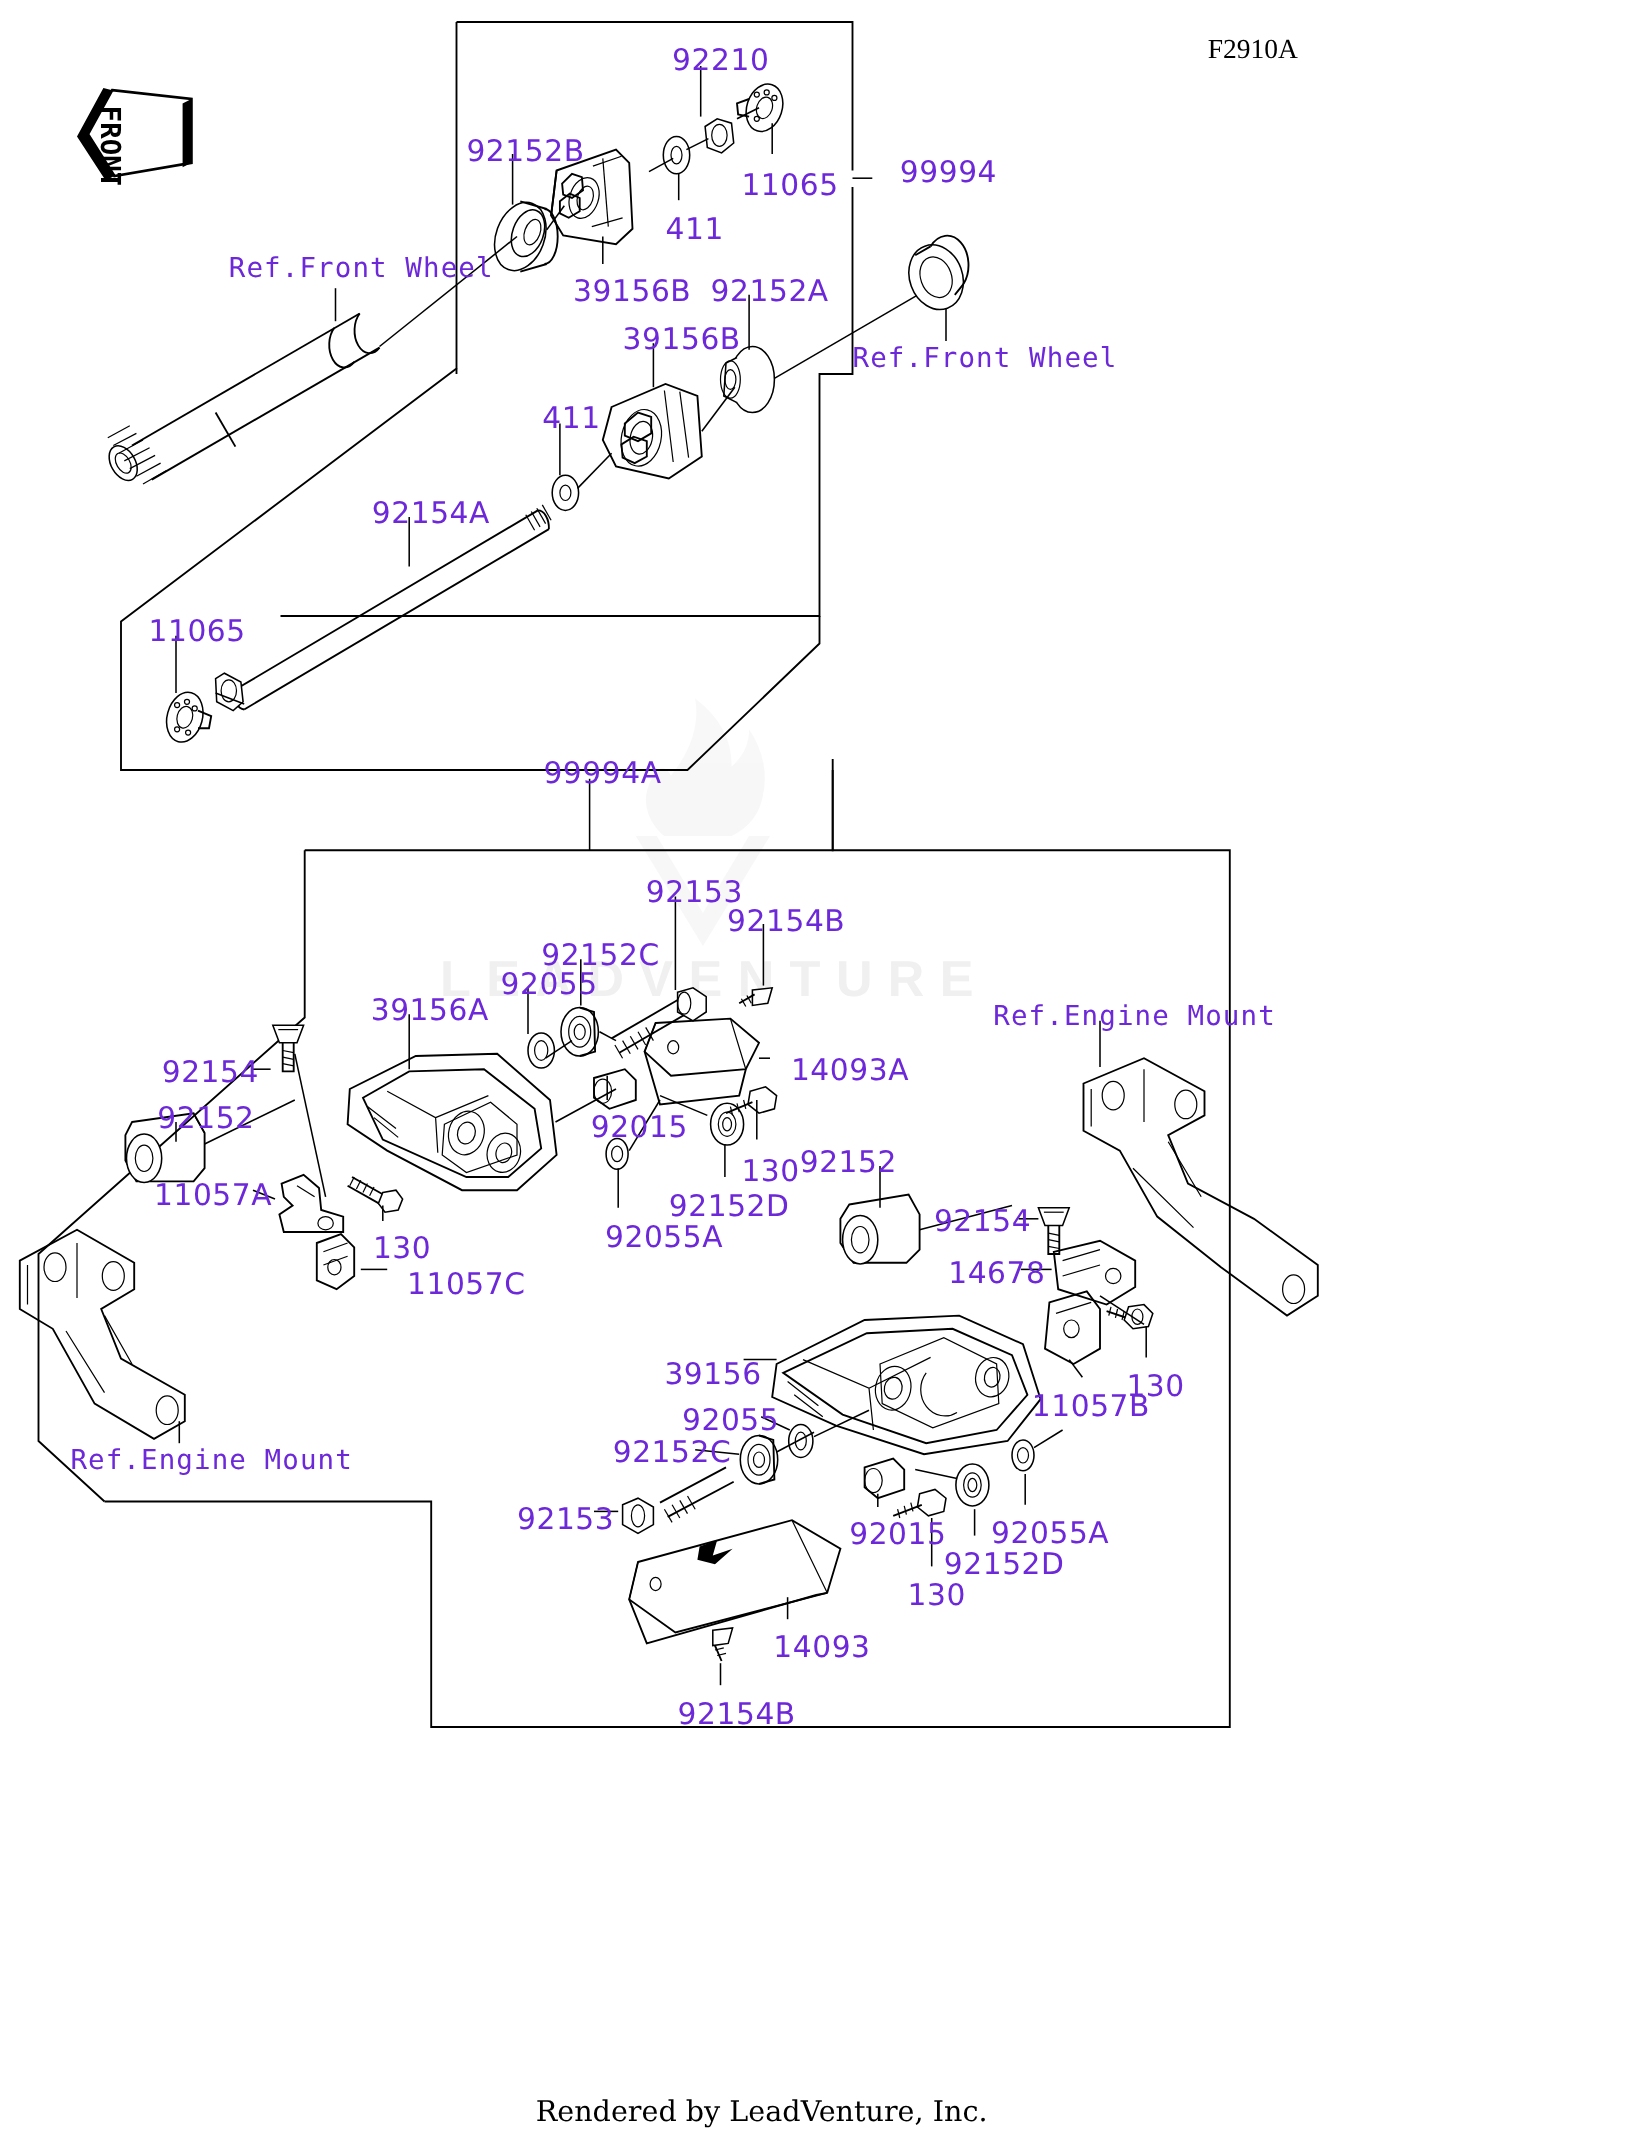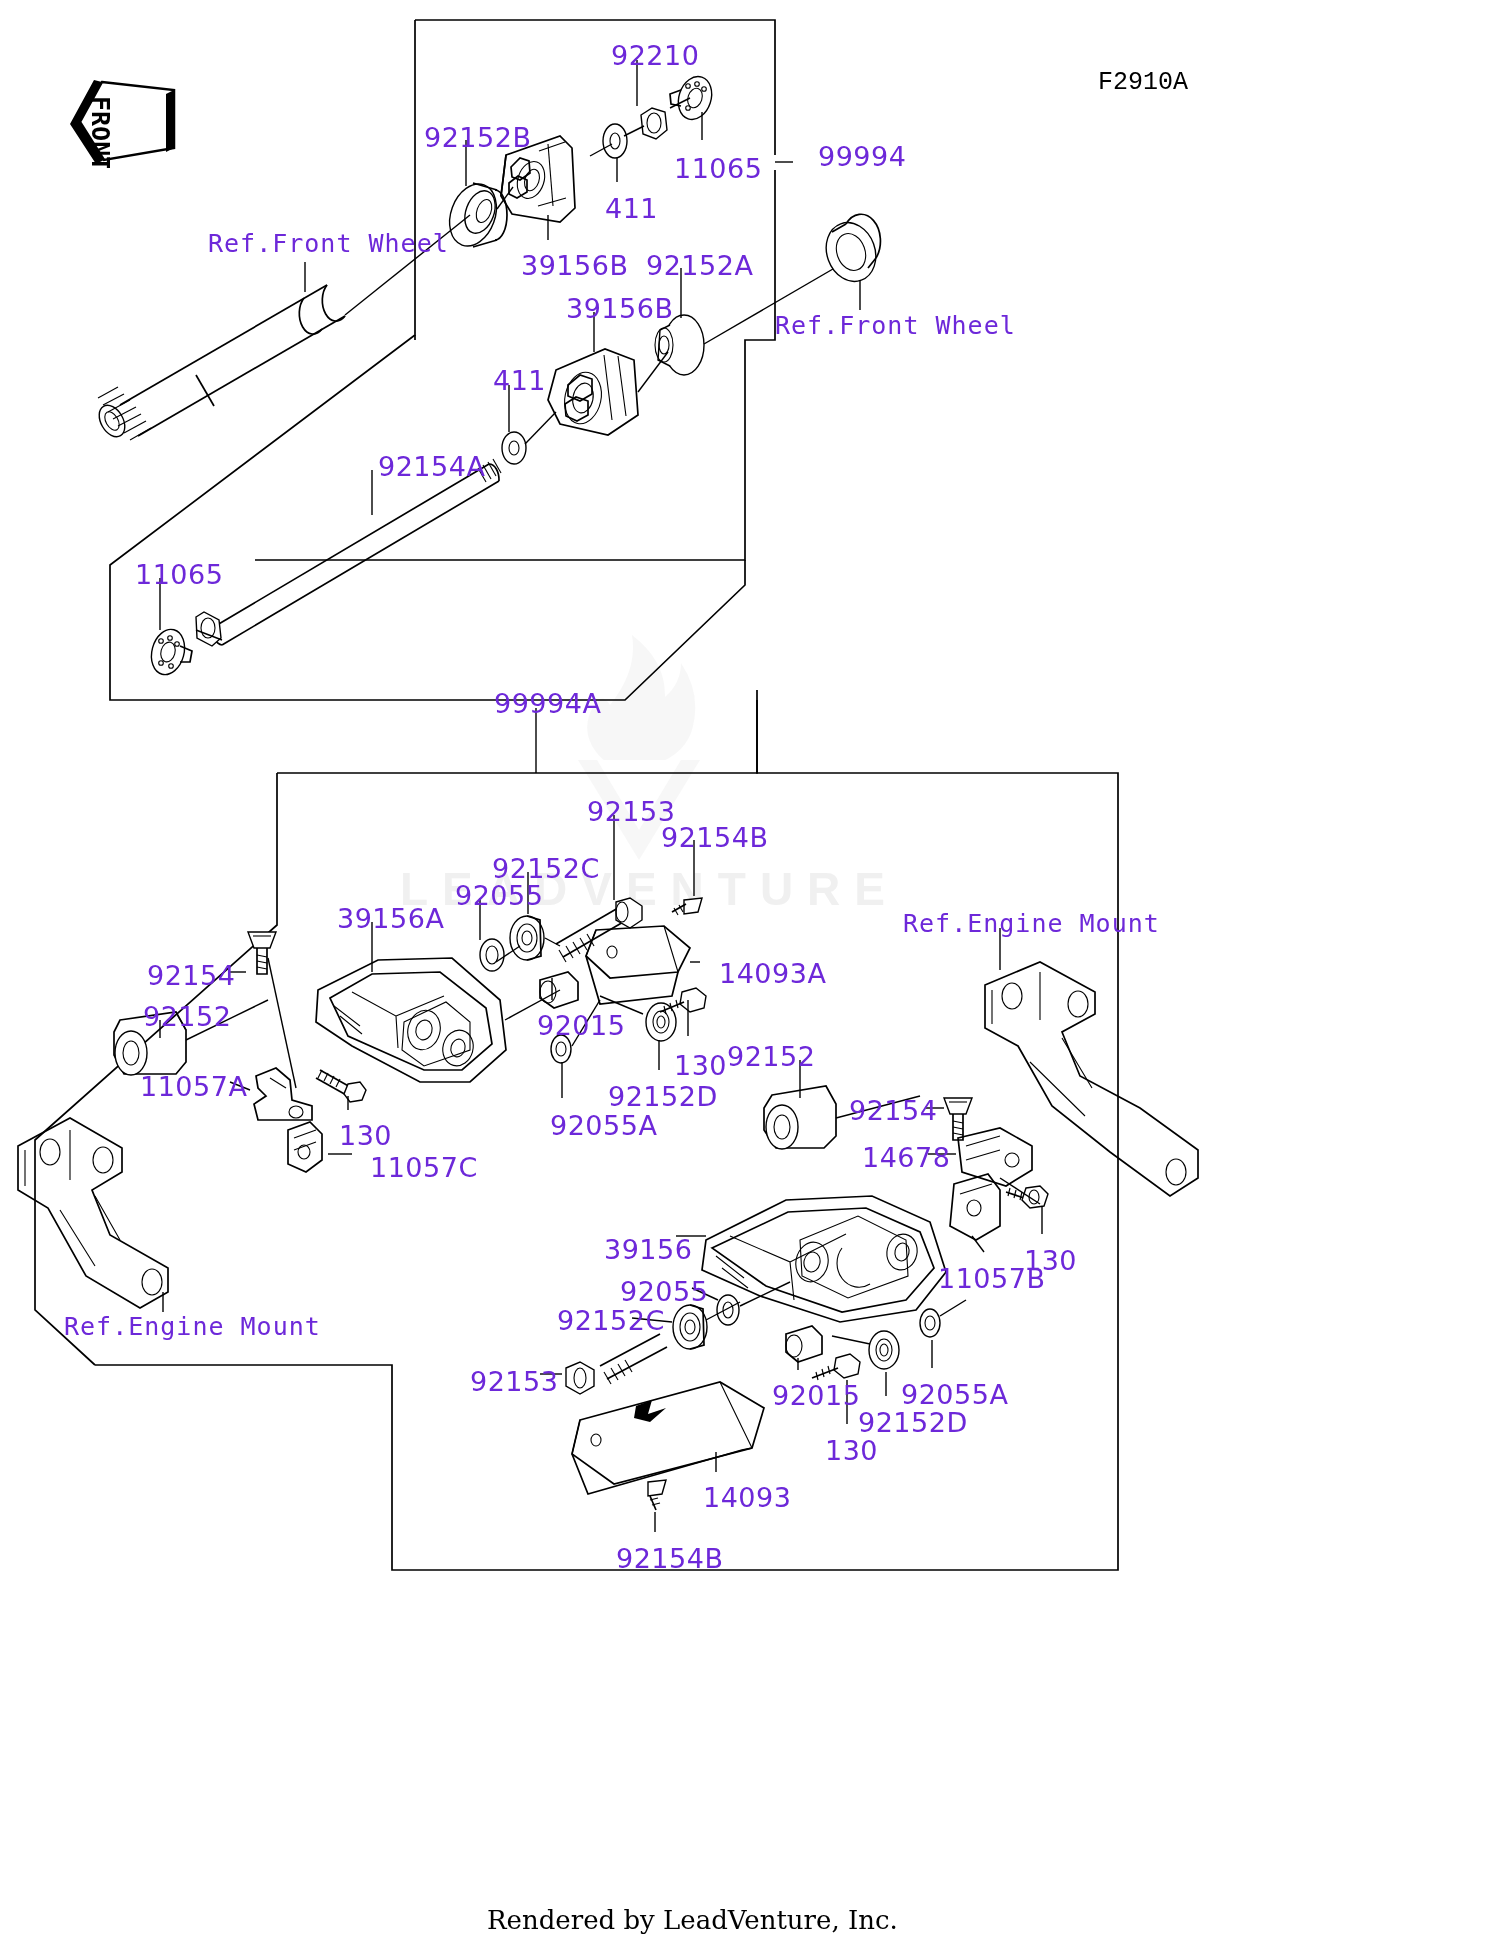--- a/index.html
+++ b/index.html
@@ -1,21 +1,21 @@
 <!DOCTYPE html>
 <html><head>
 <meta charset="utf-8">
 <style>
   html,body{margin:0;padding:0;background:#ffffff;}
   body{font-family:"DejaVu Sans",sans-serif;}
   #page{position:relative;width:1500px;height:1938px;background:#fff;overflow:hidden;}
   .lbl{position:absolute;font-family:"DejaVu Sans",sans-serif;font-size:27px;color:#6d28d9;
        white-space:nowrap;letter-spacing:0.5px;line-height:1;}
   .lbl.mono{font-family:"DejaVu Sans Mono",monospace;font-size:25px;letter-spacing:1px;}
-  .corner{position:absolute;font-size:25px;font-family:Liberation Mono, monospace;margin-top:36px;}
+  .corner{position:absolute;font-size:25px;font-family:Liberation Serif, serif;}
   .footer{position:absolute;font-size:26px;font-family:"DejaVu Serif",serif;}
   svg.layer{position:absolute;left:0;top:0;width:1500px;height:1938px;pointer-events:none;}
   .wm{position:absolute;color:#f0f0f0;font-weight:bold;font-family:"Liberation Sans",sans-serif;
       letter-spacing:14px;font-size:46px;user-select:none;}
   .frontbox{position:absolute;}
 </style>
 </head>
 <body>
 
 <div id="page">
@@ -538,21 +538,21 @@
 
   <div id="upper-labels">
       <div class="lbl" style="left: 424px; top: 124px;">92152B</div>
       <div class="lbl" style="left: 611px; top: 42px;">92210</div>
       <div class="lbl" style="left: 674px; top: 155px;">11065</div>
       <div class="lbl" style="left: 605px; top: 195px;">411</div>
       <div class="lbl" style="left: 521px; top: 252px;">39156B</div>
       <div class="lbl" style="left: 646px; top: 252px;">92152A</div>
       <div class="lbl" style="left: 566px; top: 295px;">39156B</div>
       <div class="lbl" style="left: 493px; top: 367px;">411</div>
-      <div class="lbl" style="left: 338px; top: 453px; margin-left: 40px;">92154A</div>
+      <div class="lbl" style="left: 338px; top: 453px;">92154A</div>
       <div class="lbl" style="left: 135px; top: 561px;">11065</div>
       <div class="lbl" style="left: 800px; top: 143px; margin-left: 18px;">99994</div>
     </div>
   <div id="lower-labels">
       <div class="lbl" style="left: 494px; top: 690px;">99994A</div>
       <div class="lbl" style="left: 587px; top: 798px;">92153</div>
       <div class="lbl" style="left: 661px; top: 824px;">92154B</div>
       <div class="lbl" style="left: 492px; top: 855px;">92152C</div>
       <div class="lbl" style="left: 455px; top: 882px;">92055</div>
       <div class="lbl" style="left: 337px; top: 905px;">39156A</div>

